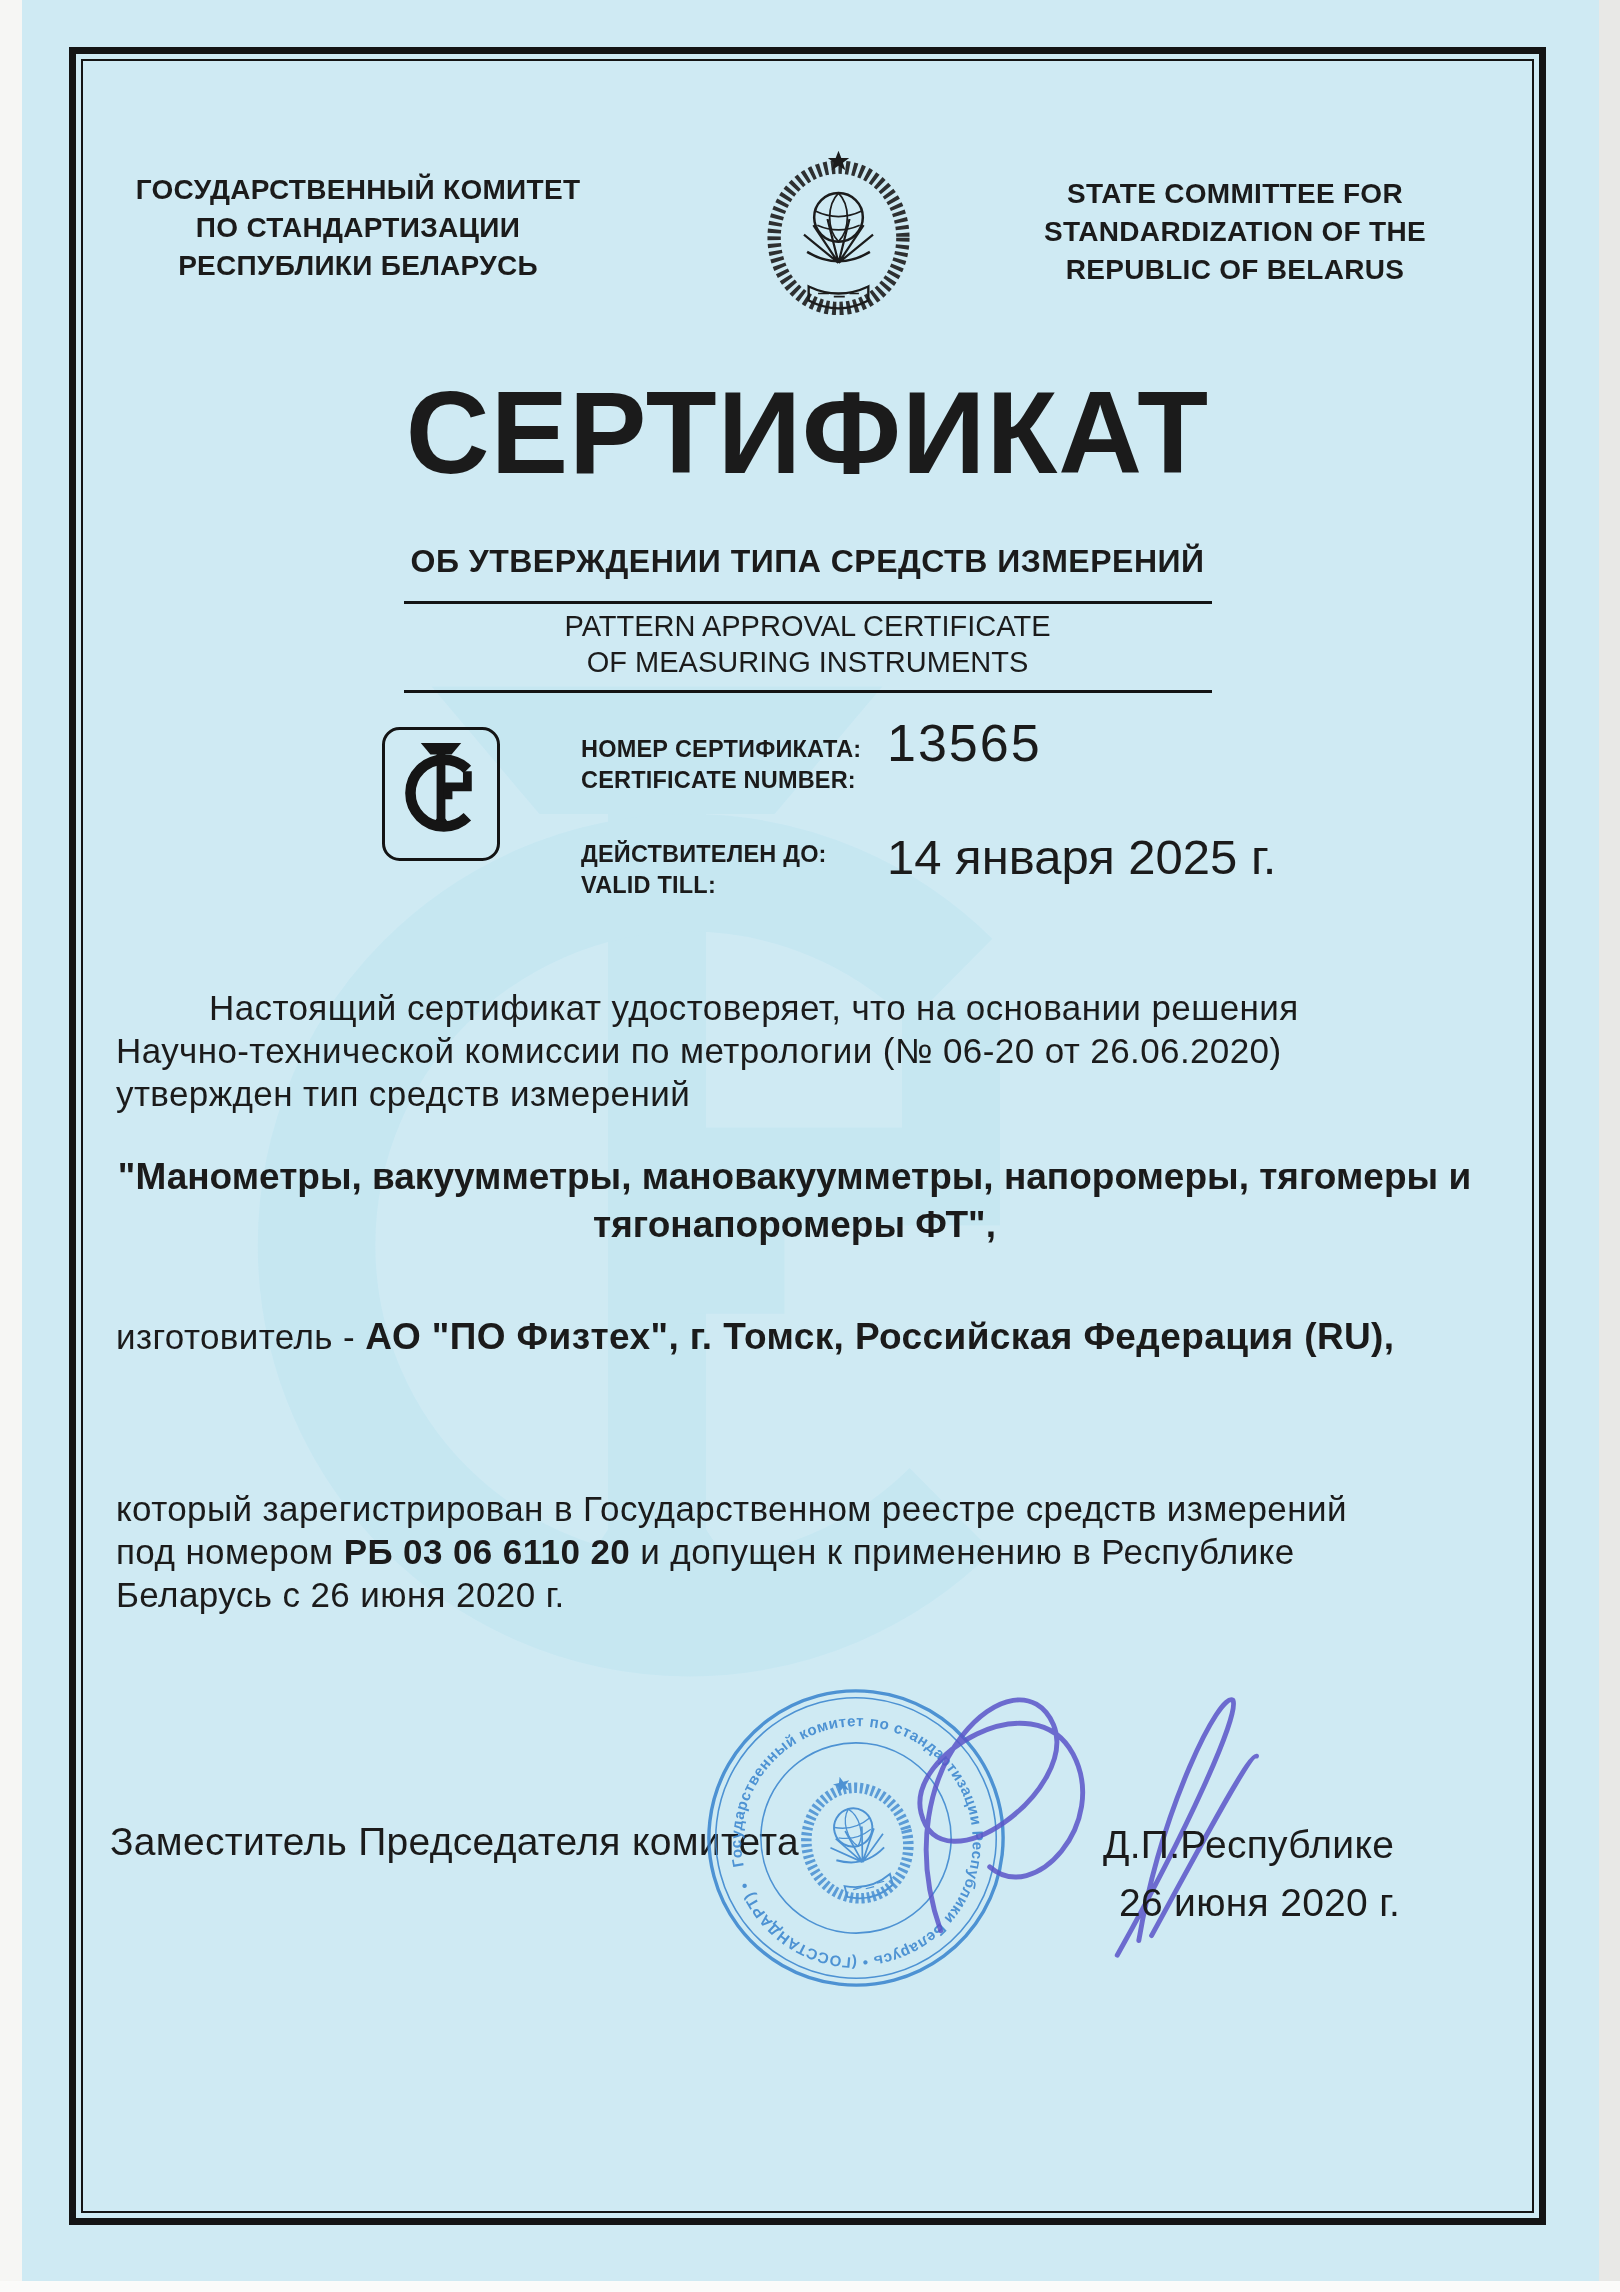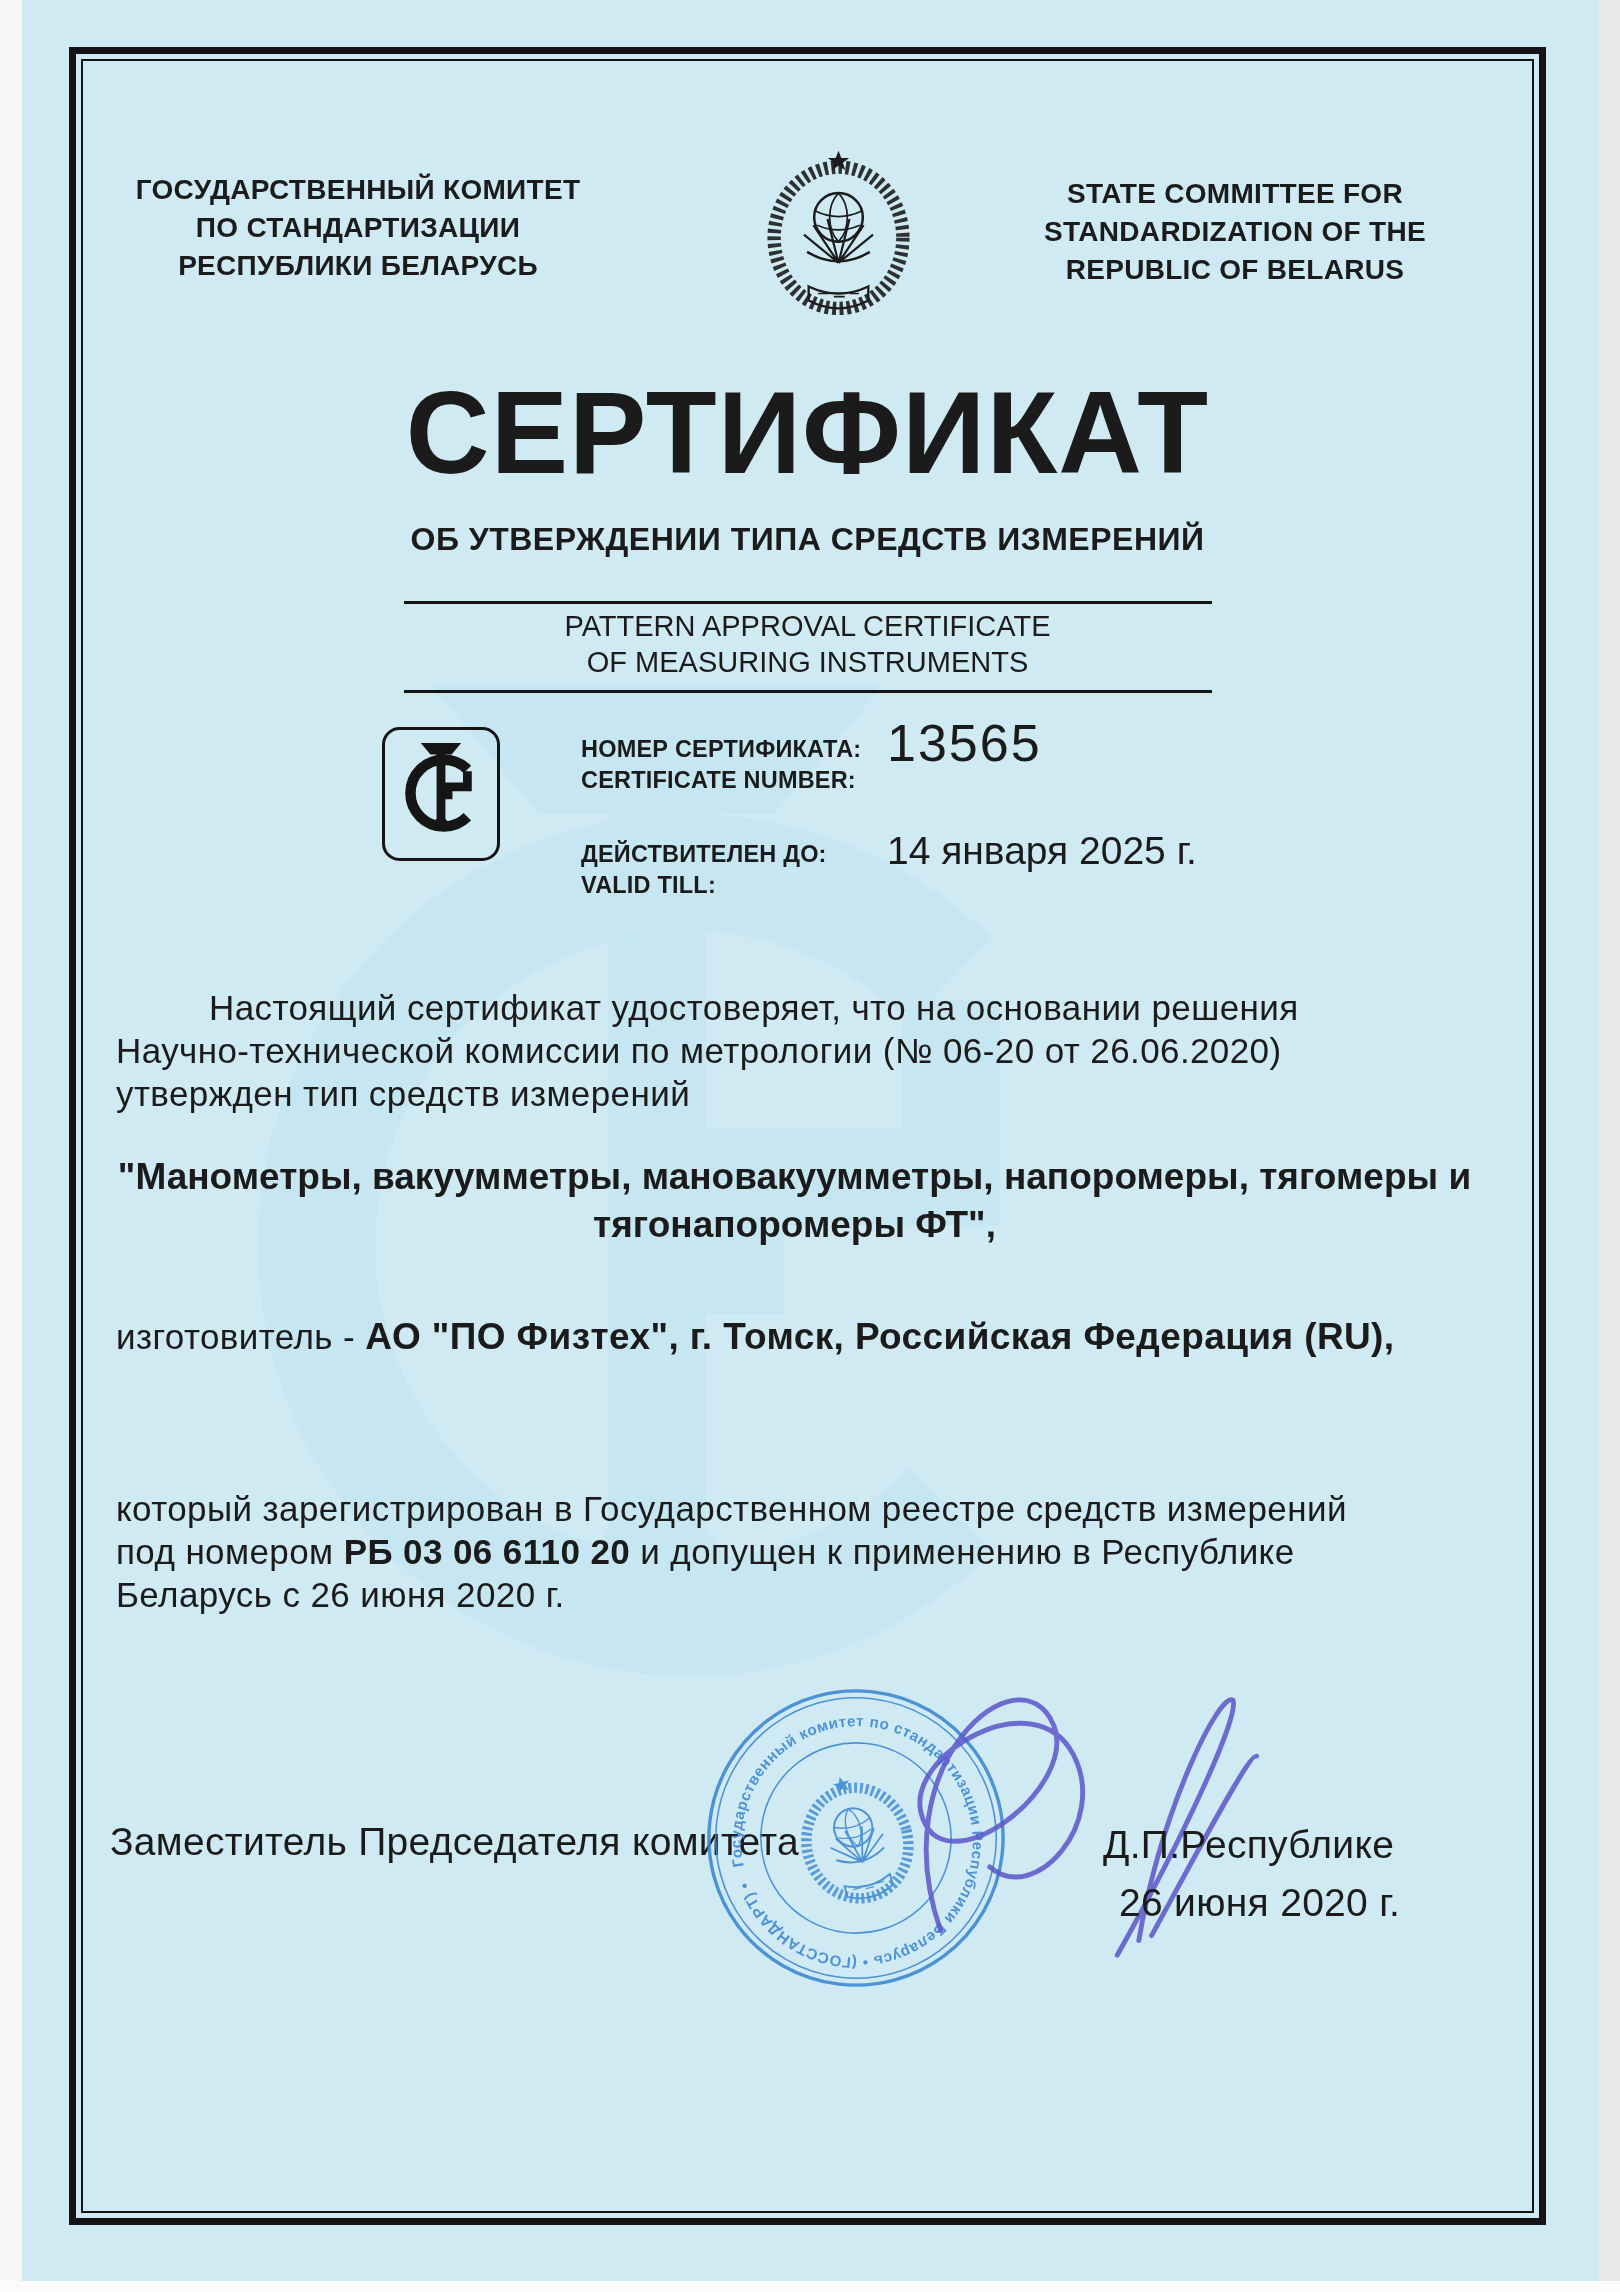--- a/index.html
+++ b/index.html
@@ -20,28 +20,28 @@
   .frame-inner{position:absolute;inset:4.9px;border:2.9px solid var(--frame);}
   .abs{position:absolute;margin-top:16px;}
   .center{text-align:center;}
   .b{font-weight:bold;}
   .pre{white-space:pre-line;}
   .hdr{font-weight:bold;font-size:28px;line-height:38px;letter-spacing:0.3px;}
   .watermark{position:absolute;left:167px;top:608px;width:980px;height:1294px;
     color:var(--watermark);opacity:.55;}
   .title-main{left:69px;top:357px;width:1477px;font-size:116px;font-weight:bold;
     letter-spacing:1px;line-height:1.05;}
-  .sub-ru{left:69px;top:505px;width:1477px;font-size:32px;font-weight:bold;letter-spacing:0.5px;}
+  .sub-ru{left:69px;top:527px;width:1477px;font-size:32px;font-weight:bold;letter-spacing:0.5px;}
   .rule{height:2.9px;background:var(--frame);}
   .sub-en{left:69px;top:592px;width:1477px;font-size:29px;font-weight:normal;line-height:36px;}
   .markbox{left:382px;top:711px;width:118px;height:134px;border:3.9px solid var(--frame);
     border-radius:17.6px;box-sizing:border-box;display:flex;align-items:center;justify-content:center;}
   .lab{left:581px;font-size:23.5px;font-weight:bold;line-height:30px;letter-spacing:0.2px;}
   .cert-num{left:887px;top:701px;font-size:52px;letter-spacing:2px;line-height:1;}
-  .valid-val{left:887px;top:812px;font-size:39px;line-height:1.2;}
+  .valid-val{left:887px;top:812px;font-size:49px;line-height:1.2;}
   .body-par{font-size:35px;line-height:43px;letter-spacing:0.4px;}
   .indent{text-indent:93px;}
   .instruments{left:74px;top:1137px;width:1441px;font-size:37px;font-weight:bold;line-height:48px;}
   .stamp{position:absolute;left:704px;top:1686px;width:304px;height:304px;
     transform:rotate(-15deg);opacity:.88;}
   .stamp-line{fill:none;stroke:var(--stamp-blue);}
   .stamp-text{fill:var(--stamp-blue);font-family:"Liberation Sans",sans-serif;
     font-size:15.5px;letter-spacing:.6px;font-weight:bold;}
   .stamp-emblem{color:var(--stamp-blue);}
   .signature-svg{position:absolute;left:823px;top:1607px;width:510px;height:412px;}

